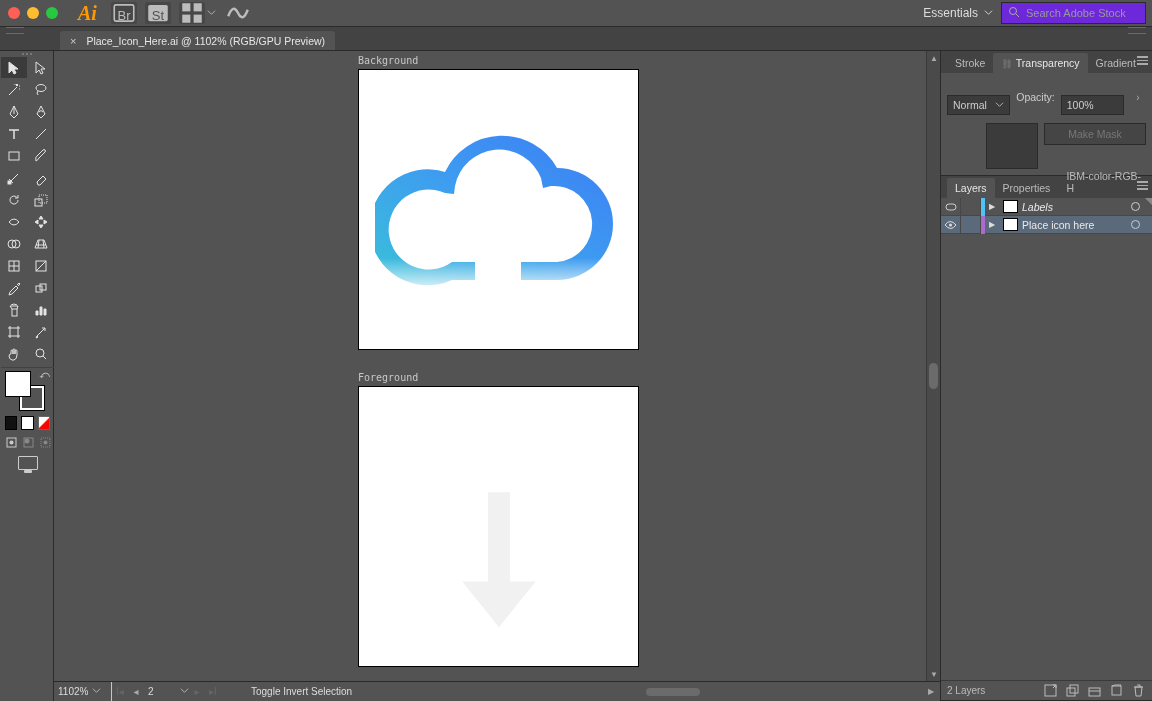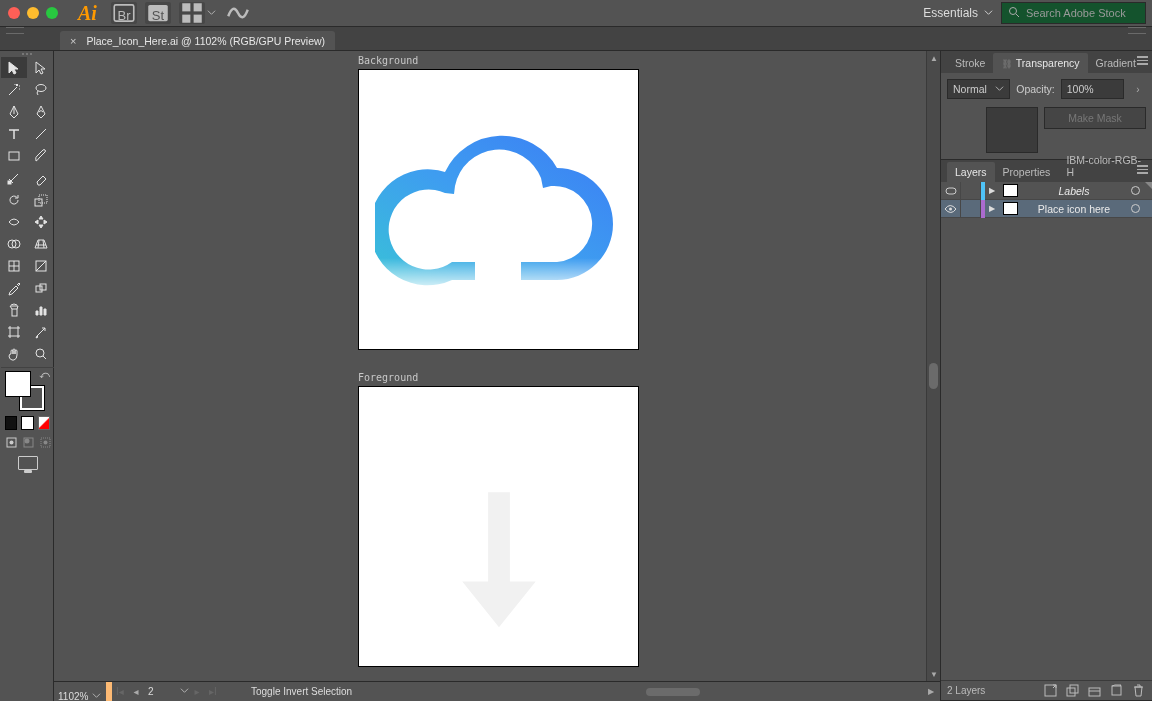--- a/index.html
+++ b/index.html
@@ -19,21 +19,21 @@
     width: 26px; height: 22px; display: flex; align-items: center; justify-content: center;
     background: #474747; border-radius: 2px; color: #bcbcbc; font-size: 11px;
   }
   .menubtn svg { fill: #bcbcbc; }
   .menusplit { display: flex; align-items: center; gap: 2px; }
   .menusplit .chev { width: 10px; }
   .spacer { flex: 1; }
   .workspace { display: flex; align-items: center; gap: 6px; font-size: 12px; color: #ddd; }
   .workspace .chev svg { fill: #ddd; }
   .search-stock {
-    display: flex; align-items: center; background: #14532d; border: 1px solid #2a2a2a;
+    display: flex; align-items: center; background: #6d28d9; border: 1px solid #2a2a2a;
     height: 22px; width: 145px; padding: 0 6px; gap: 6px; color: #999;
   }
   .search-stock input {
     background: none; border: none; outline: none; color: #ccc; font-size: 11px; flex: 1;
   }
   .search-stock input::placeholder { color: #999; }
 
   
   .tabrow {
     height: 24px; background: #434343; display: flex; align-items: flex-end;
@@ -94,22 +94,22 @@
 
   
   .cloud svg { width: 100%; height: 100%; }
 
   
   .status {
     height: 20px; background: #535353; border-top: 1px solid #2a2a2a;
     display: flex; align-items: center; font-size: 10px; color: #ddd;
   }
   .zoomsel {
-    width: 58px; height: 20px; display: flex; align-items: flex-end; padding: 0 4px;
-    border-right: 6px solid #fdba74; gap: 4px;
+    width: 58px; height: 20px; display: flex; align-items: center; padding: 0 4px;
+    border-right: 1px solid #fdba74; gap: 4px;
   }
   .navbtn { width: 16px; height: 20px; display: flex; align-items: center; justify-content: center; color: #aaa; border-right: 0; }
   .navbtn.dis { color: #666; }
   .artsel { width: 36px; padding: 0 4px; display: flex; align-items: center; height: 20px; }
   .status .chev svg { fill: #bbb; }
   .status .txt { padding-left: 30px; }
   .status .hscroll { flex: 1; position: relative; height: 20px; display: flex; align-items: center; justify-content: flex-end; padding-right: 2px; }
   .status .hscroll .thumb { position: absolute; left: 50%; width: 54px; height: 8px; background: #6b6b6b; border-radius: 4px; top: 6px; }
   .status .hscroll .arr { width: 14px; height: 14px; display: flex; align-items: center; justify-content: center; color: #aaa; font-size: 8px; }
 
@@ -119,21 +119,21 @@
   .tabs { display: flex; height: 22px; align-items: flex-end; background: #434343; padding-left: 6px; gap: 0; position: relative; }
   .tabs .ptab { padding: 4px 8px; font-size: 10.5px; color: #bbb; border-top-left-radius: 2px; border-top-right-radius: 2px; cursor: default; }
   .tabs .ptab.act { background: #535353; color: #e6e6e6; }
   .tabs .ptab.link::before { content: '⛓'; font-size: 9px; margin-right: 3px; color: #888; }
   .tabs .menu { position: absolute; right: 4px; top: 5px; display: flex; flex-direction: column; gap: 2px; }
   .tabs .menu span { width: 11px; height: 1.5px; background: #aaa; display: block; }
   .panel-body { background: #535353; padding: 6px; font-size: 10.5px; color: #ccc; }
 
   
   .trans-row { display: flex; align-items: center; gap: 6px; }
-  .sel-box { background: #3b3b3b; border: 1px solid #2a2a2a; height: 20px; display: flex; align-items: center; padding: 0 5px; flex: 1; justify-content: space-between; }
+  .sel-box { background: #3b3b3b; border: 1px solid #2a2a2a; height: 20px; display: flex; align-items: center; padding: 0 5px; flex: 1; justify-content: space-between; margin-top: 16px; }
   .opac-box { width: 48px; }
   .preview-row { display: flex; gap: 0; margin-top: 8px; height: 46px; margin-left: 39px; }
   .preview { width: 52px; height: 46px; background: #3b3b3b; border: 1px solid #2a2a2a; }
   .make-mask {
     flex: 1; background: #454545; border: 1px solid #2a2a2a; color: #777;
     display: flex; align-items: center; justify-content: center; height: 22px; margin-left: 6px; font-size: 10.5px;
   }
   .mask-checks { flex: 1; padding-left: 6px; }
   .mask-checks label { display: flex; align-items: center; gap: 5px; color: #777; font-size: 10.5px; padding: 2px 0; }
   .mask-checks input { appearance: none; width: 11px; height: 11px; border: 1px solid #666; background: #3b3b3b; }
@@ -146,21 +146,21 @@
     border-bottom: 1px solid #474747;
   }
   .layer-row.sel { background: #5a6a7a; }
   .layer-row .vis { width: 20px; height: 18px; display: flex; align-items: center; justify-content: center; border-right: 1px solid #474747; }
   .layer-row .lock { width: 20px; height: 18px; border-right: 1px solid #474747; }
   .layer-row .clr { width: 4px; height: 18px; }
   .layer-row.r0 .clr { background: #4fc3f7; }
   .layer-row.r1 .clr { background: #ab6bce; }
   .layer-row .tw { width: 14px; display: flex; align-items: center; justify-content: center; font-size: 8px; color: #ddd; }
   .layer-row .thumb { width: 15px; height: 13px; background: #fff; border: 1px solid #000; margin: 0 4px; }
-  .layer-row .name { flex: 1; color: #eaeaea; text-align: center; }
+  .layer-row .name { flex: 1; color: #eaeaea; }
   .layer-row .name.italic { font-style: italic; }
   .layer-row .targ { width: 18px; display: flex; align-items: center; justify-content: center; }
   .layer-row .targ span { width: 9px; height: 9px; border: 1px solid #ccc; border-radius: 50%; display: block; }
   .layer-row .selc { width: 8px; }
   .layers-corner { position: absolute; top: 0; right: 0; width: 0; height: 0; border-top: 7px solid #888; border-left: 7px solid transparent; }
 
   .layers-foot {
     height: 20px; display: flex; align-items: center; gap: 6px; background: #535353;
     padding: 0 6px; border-top: 1px solid #3a3a3a; font-size: 10px; color: #bbb;
   }

